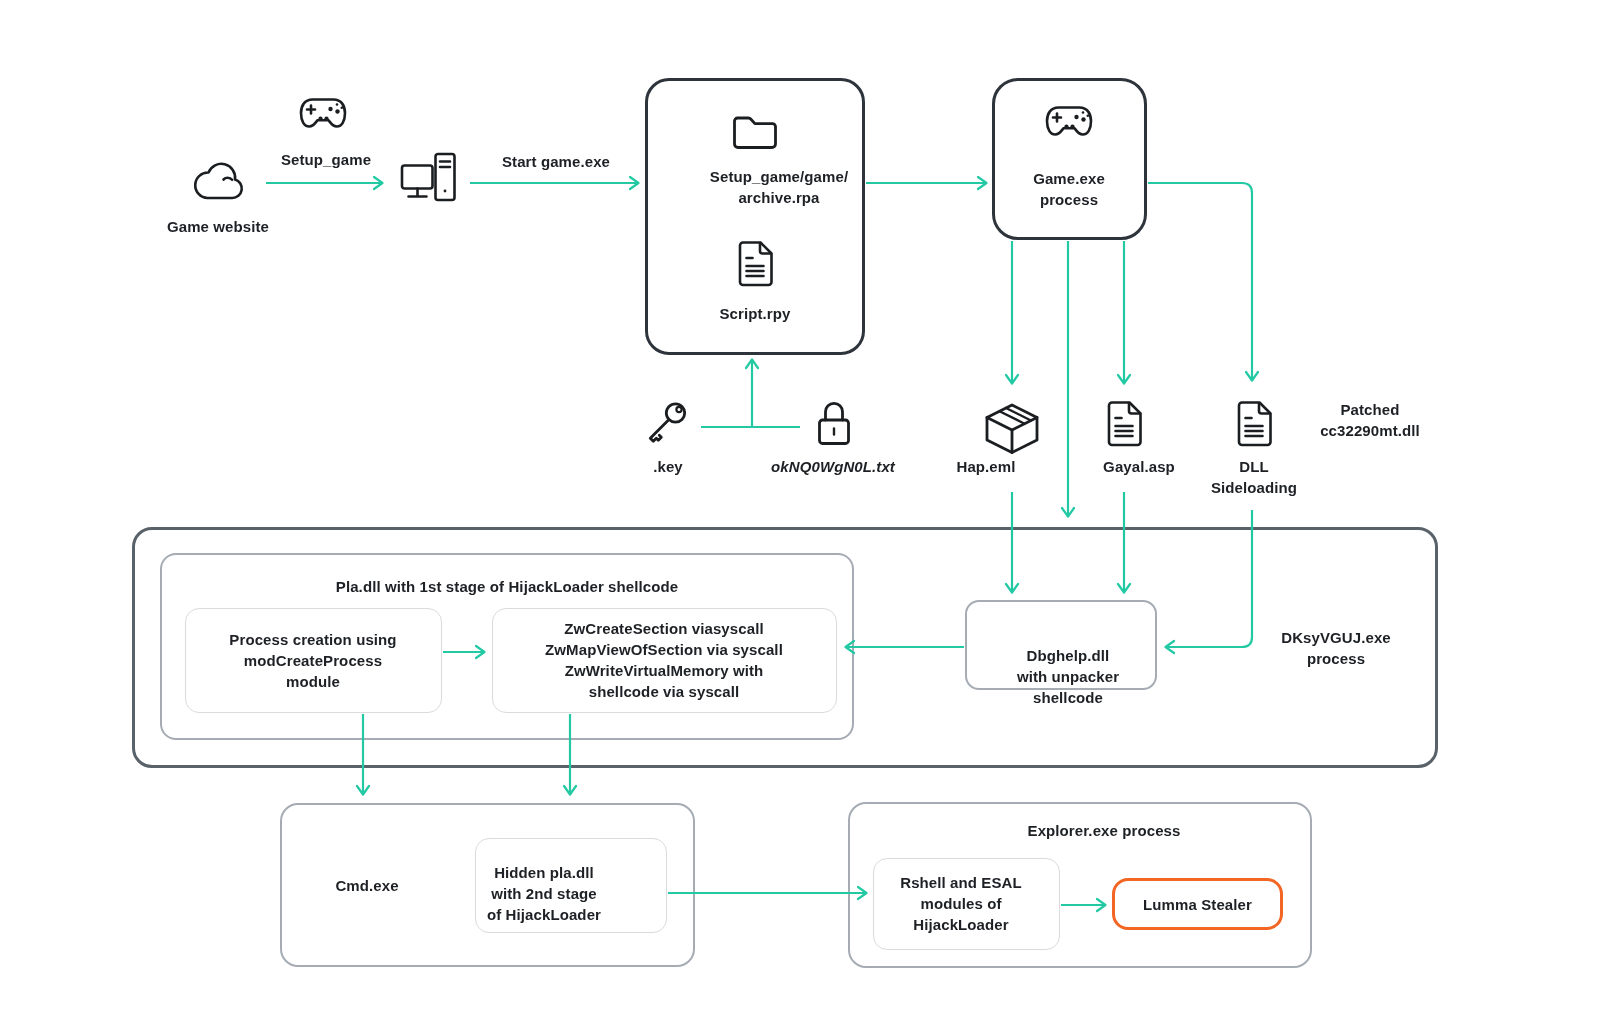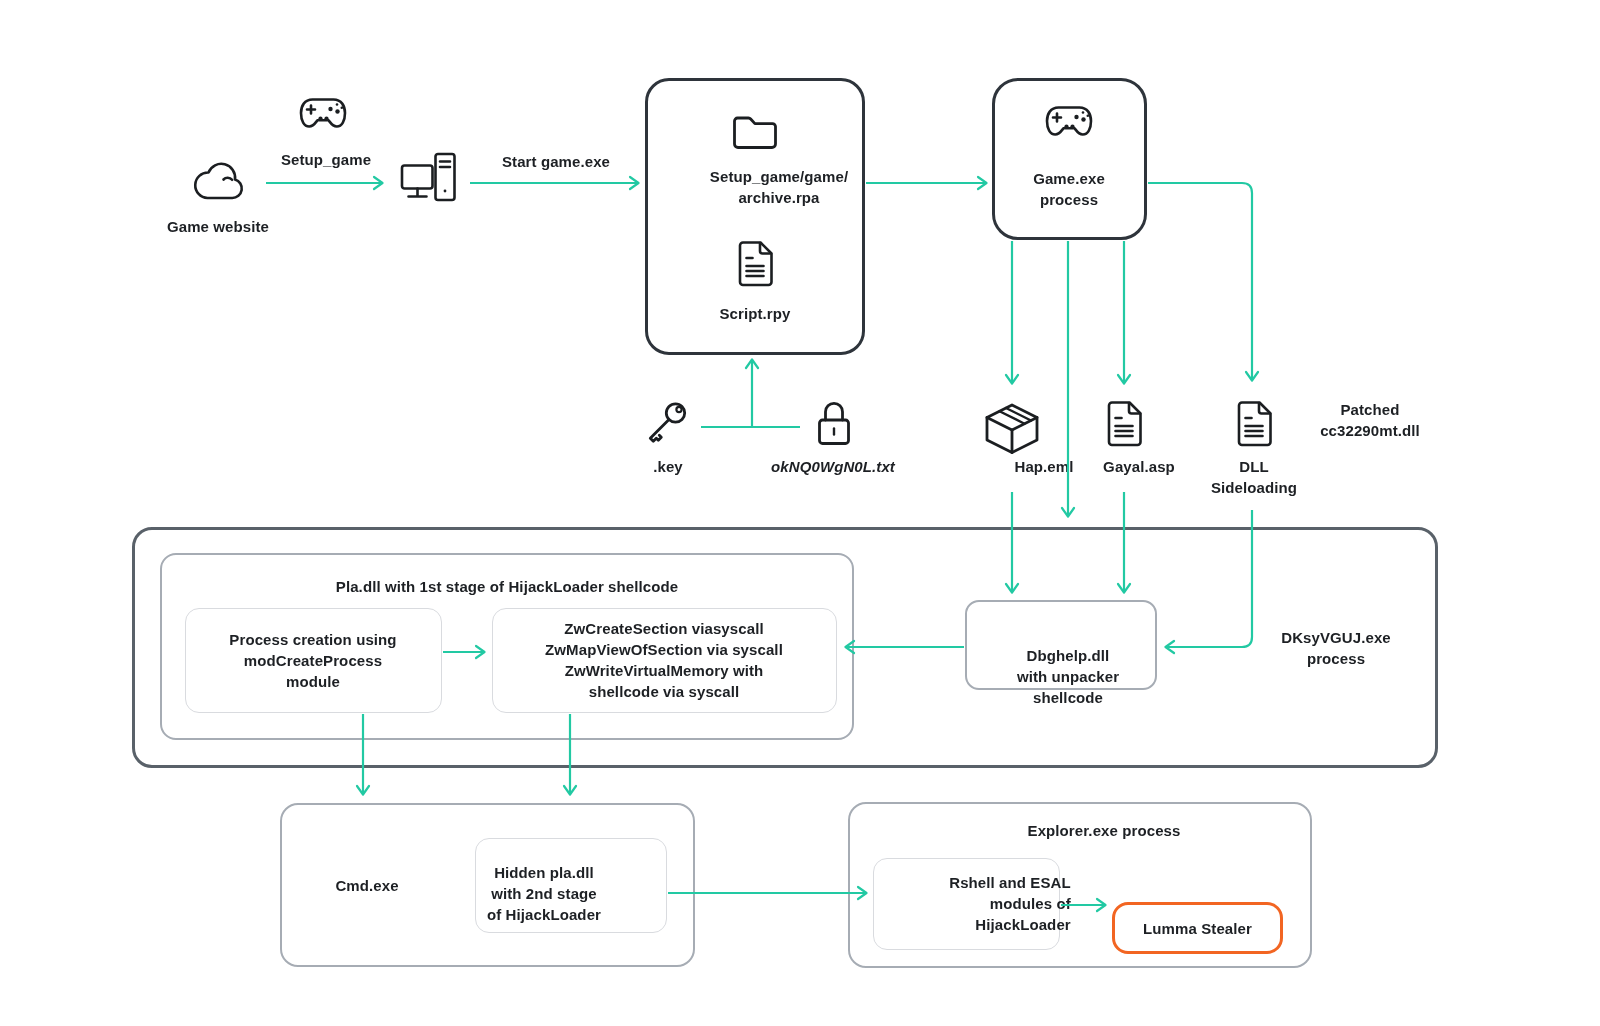--- a/index.html
+++ b/index.html
@@ -17,21 +17,21 @@
     font-weight:700;
     line-height:21px;
     white-space:pre-line;
     letter-spacing:.1px;
   }
   .box{position:absolute;background:#ffffff;box-sizing:border-box;}
   .box.dark{border:3.5px solid #2e343b;border-radius:24px;}
   .box.band{border:3px solid #596169;border-radius:20px;background:transparent;}
   .box.mid{border:2.5px solid #a6acb4;border-radius:16px;background:transparent;}
   .box.white{border:1.5px solid #d9dbdf;border-radius:14px;background:#fff;}
-  .box.orange{border:3.5px solid #f26522;border-radius:16px;display:flex;align-items:center;justify-content:center;margin-top:24px;}
+  .box.orange{border:3.5px solid #f26522;border-radius:16px;display:flex;align-items:center;justify-content:center;}
   .icon{position:absolute;}
   .icon svg{display:block;}
   #wires{position:absolute;left:0;top:0;width:1600px;height:1026px;pointer-events:none;}
 </style>
 </head>
 <body>
 
 <div class="box dark" style="left:645px;top:78px;width:220px;height:277px;"></div>
 <div class="box dark" style="left:992px;top:78px;width:155px;height:162px;border-radius:26px;"></div>
 
@@ -153,21 +153,21 @@
 <div class="lbl" style="left:218px;top:216px;">Game website</div>
 <div class="lbl" style="left:326px;top:149px;">Setup_game</div>
 <div class="lbl" style="left:556px;top:151px;">Start game.exe</div>
 <div class="lbl" style="left:755px;top:166px;margin-left:24px;">Setup_game/game/
 archive.rpa</div>
 <div class="lbl" style="left:755px;top:303px;">Script.rpy</div>
 <div class="lbl" style="left:1069px;top:168px;">Game.exe
 process</div>
 <div class="lbl" style="left:668px;top:456px;">.key</div>
 <div class="lbl" style="left:833px;top:456px;font-style:italic;">okNQ0WgN0L.txt</div>
-<div class="lbl" style="left:1044px;top:456px;">Hap.eml</div>
+<div class="lbl" style="left:986px;top:456px;">Hap.eml</div>
 <div class="lbl" style="left:1124px;top:456px;margin-left:15px;">Gayal.asp</div>
 <div class="lbl" style="left:1254px;top:456px;">DLL
 Sideloading</div>
 <div class="lbl" style="left:1370px;top:399px;">Patched
 cc32290mt.dll</div>
 <div class="lbl" style="left:507px;top:576px;">Pla.dll with 1st stage of HijackLoader shellcode</div>
 <div class="lbl" style="left:313px;top:629px;">Process creation using
 modCreateProcess
 module</div>
 <div class="lbl" style="left:664px;top:618px;">ZwCreateSection viasyscall
@@ -177,21 +177,21 @@
 <div class="lbl" style="left:1061px;top:645px;margin-left:7px;">Dbghelp.dll
 with unpacker
 shellcode</div>
 <div class="lbl" style="left:1336px;top:627px;">DKsyVGUJ.exe
 process</div>
 <div class="lbl" style="left:367px;top:875px;">Cmd.exe</div>
 <div class="lbl" style="left:544px;top:854px;margin-top:8px;">Hidden pla.dll
 with 2nd stage
 of HijackLoader</div>
 <div class="lbl" style="left:1080px;top:820px;padding-left:48px;">Explorer.exe process</div>
-<div class="lbl" style="left:1010px;top:872px;text-align:right;">Rshell and ESAL
+<div class="lbl" style="left:961px;top:872px;">Rshell and ESAL
 modules of
 HijackLoader</div>
 
 <svg id="wires" xmlns="http://www.w3.org/2000/svg">
   <defs>
     <marker id="ah" viewBox="-11 -8 13 16" refX="-0.5" refY="0" markerWidth="13" markerHeight="16" orient="auto" markerUnits="userSpaceOnUse">
       <path d="M-8.5,-6 L0,0 L-8.5,6" fill="none" stroke="#22c9a3" stroke-width="2.2" stroke-linecap="round" stroke-linejoin="round"></path>
     </marker>
   </defs>
   <g fill="none" stroke="#22c9a3" stroke-width="2.2">

